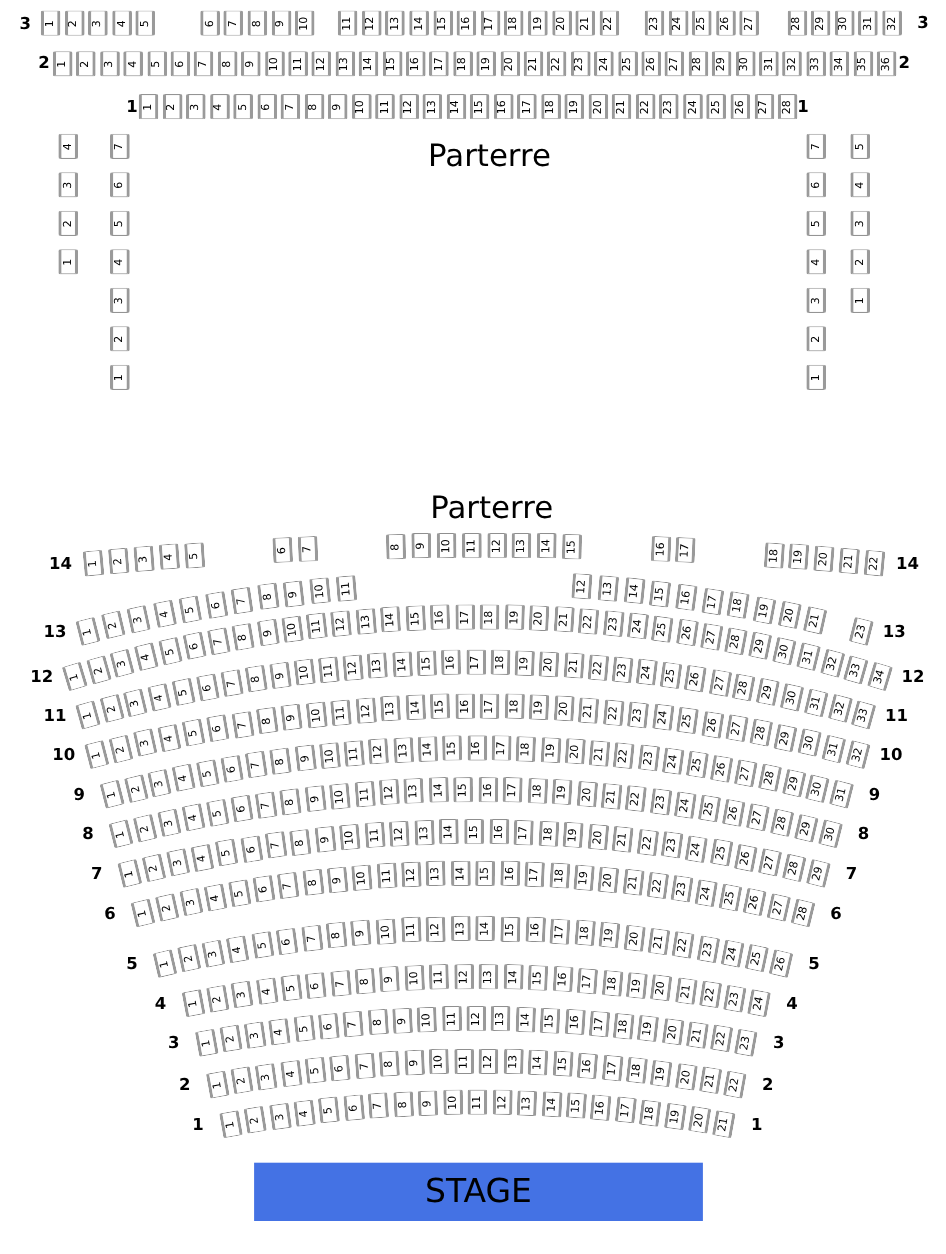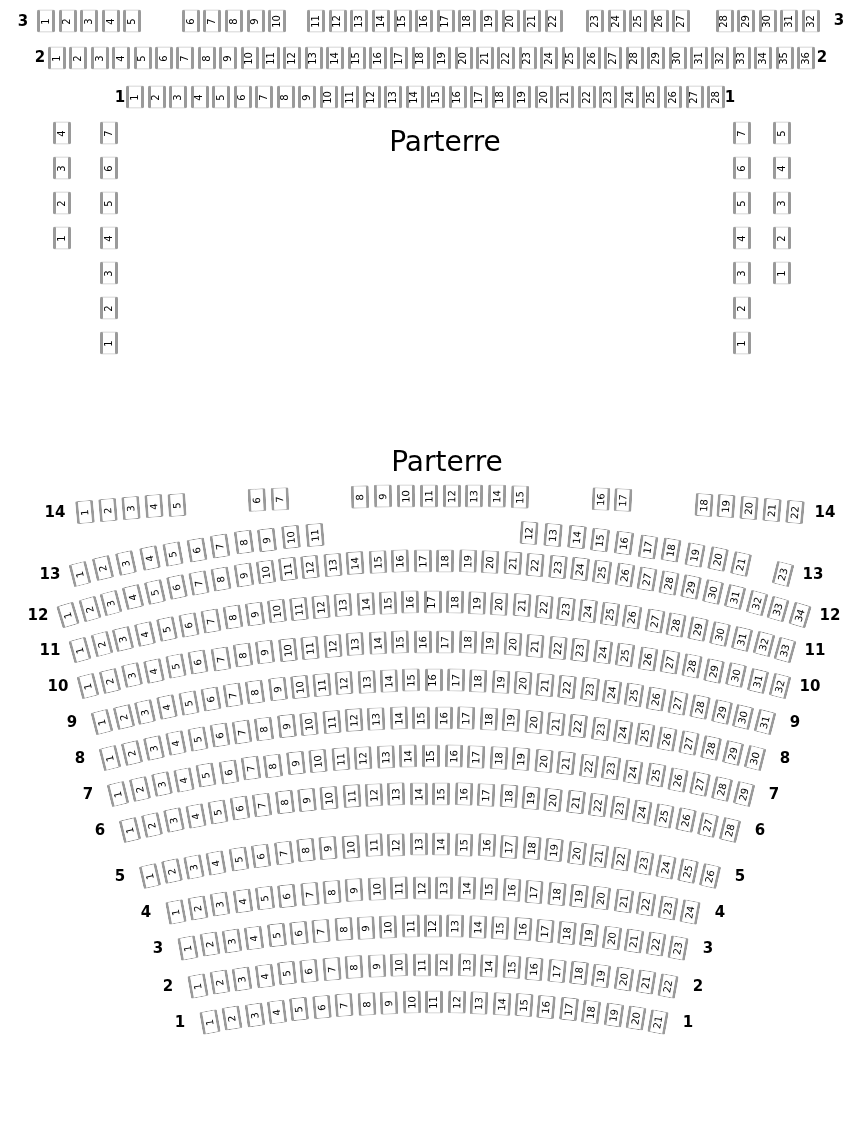--- a/index.html
+++ b/index.html
@@ -1559,13 +1559,16 @@
         <span class="n">20</span>
       </div>
       <div class="seat" style="left: 658px; top: 1022px; transform: translate(-50%, -50%) rotate(10.2deg);">
         <span class="n">21</span>
       </div>
       <div class="row-label" style="left: 180px; top: 1022px;">1</div>
       <div class="row-label" style="left: 688px; top: 1022px;">1</div>
     </div>
   <div class="section-title" style="left:447px;top:461px;">Parterre</div>
 
+  <div class="stage" style="background: rgb(68, 114, 228);">
+    <span>STAGE</span>
+  </div>
 </div>
 
 </body></html>

